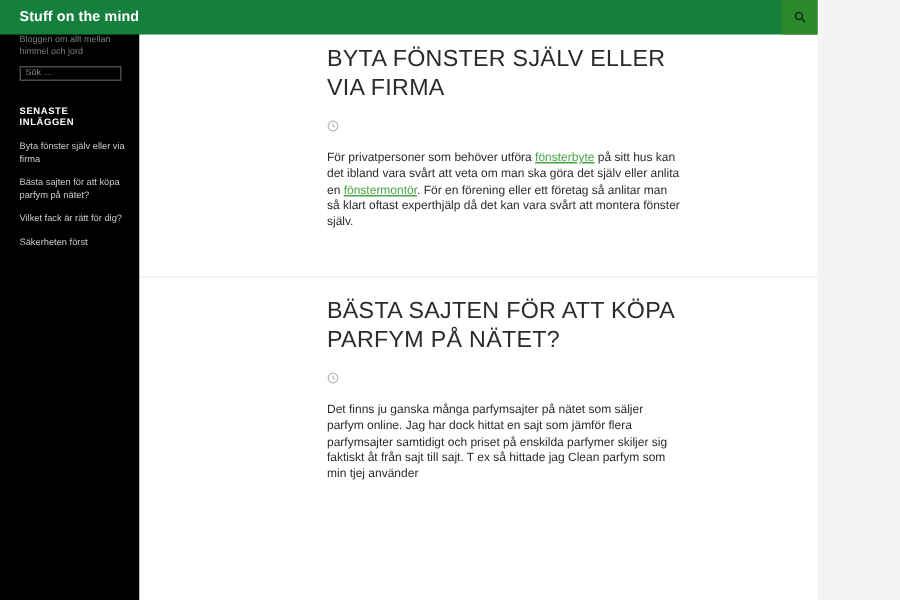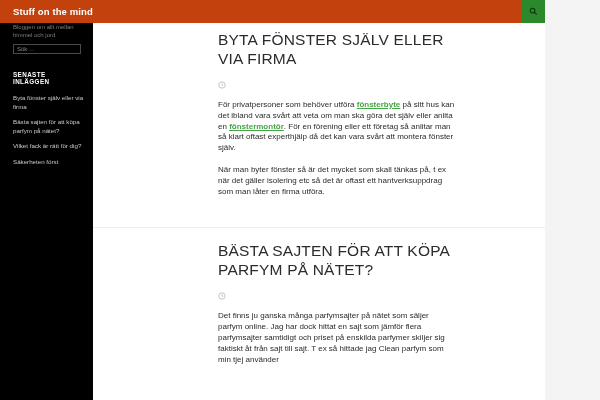--- a/index.html
+++ b/index.html
@@ -1,39 +1,39 @@
 <!DOCTYPE html>
 <html><head>
 <meta charset="utf-8">
 <style>
   * { margin:0; padding:0; box-sizing:border-box; }
   html,body { width:600px; height:400px; }
   body { font-family:"Liberation Sans", sans-serif; background:#f4f4f4; overflow:hidden; }
   #viewport { position:relative; width:600px; height:400px; overflow:hidden; background:#f4f4f4; }
 
   .sidebar { position:absolute; left:0; top:0; width:93px; height:400px; background:#000; padding:24px 9px 0 13px; z-index:1; }
-  .masthead { position:absolute; left:0; top:0; width:545px; height:23px; background:#c2410c; z-index:5; display:flex; align-items:center; }
+  .masthead { position:absolute; left:0; top:0; width:545px; height:23px; background:#15803d; z-index:5; display:flex; align-items:center; }
   .site-title { color:#fff; font-size:9.5px; font-weight:bold; padding-left:13px; letter-spacing:.1px; white-space:nowrap; }
   .search-toggle { margin-left:auto; width:24px; height:23px; background:#2b882b; border:none; display:flex; align-items:center; justify-content:center; cursor:pointer; }
 
   .content { position:absolute; left:93px; top:23px; width:452px; height:377px; background:#fff; overflow:hidden; z-index:2; }
 
   .tagline { color:#7d7d7d; font-size:6px; line-height:7.5px; margin-bottom:5px; width:72px; }
   .sidebar-search { display:block; width:68px; height:10px; background:transparent; border:1px solid #4a4a4a; color:#999; font-size:6px; padding:0 3px; margin-bottom:17px; font-family:"Liberation Sans", sans-serif; border-radius:0; }
   .sidebar-search::placeholder { color:#8a8a8a; }
   .widget-title { color:#fff; font-size:6.3px; font-weight:bold; letter-spacing:.4px; margin-bottom:9px; text-transform:uppercase; }
   .recent-posts { list-style:none; width:75px; }
   .recent-posts li { color:#c9c9c9; font-size:6.2px; line-height:8.5px; margin-bottom:7px; cursor:pointer; }
 
   article { padding:7px 90px 0 125px; }
   article + article { border-top:1px solid #efefef; margin-top:30px; padding-top:13px; }
   .entry-title { color:#2b2b2b; font-size:15.5px; line-height:19px; font-weight:normal; text-transform:uppercase; letter-spacing:.2px; margin-bottom:12px; cursor:pointer; }
   .entry-meta { margin-bottom:12px; height:8px; line-height:8px; }
   article p { color:#2b2b2b; font-size:8px; line-height:10.8px; margin-bottom:11px; }
-  .glink { color:#46a546; text-decoration:underline; cursor:pointer;font-weight:bold; }
+  .glink { color:#46a546; text-decoration:underline; cursor:pointer; }
 </style>
 </head>
 <body>
 
 <div id="viewport">
 
   <aside class="sidebar">
     <p class="tagline">Bloggen om allt mellan himmel och jord</p>
     <input class="sidebar-search" type="text" placeholder="Sök …" style="">
     <h3 class="widget-title">Senaste inläggen</h3>
@@ -47,21 +47,20 @@
 
   <div class="content">
     <main id="articles">
         <article>
           <h1 class="entry-title">Byta fönster själv eller via firma</h1>
           <div class="entry-meta"><svg width="8" height="8" viewBox="0 0 16 16">
               <circle cx="8" cy="8" r="6.4" fill="none" stroke="#b6b6b6" stroke-width="1.6"></circle>
               <path d="M8 4.6 V8 L10.4 9.6" fill="none" stroke="#b6b6b6" stroke-width="1.6"></path>
             </svg></div>
           <p>För privatpersoner som behöver utföra <a class="glink">fönsterbyte</a> på sitt hus kan det ibland vara svårt att veta om man ska göra det själv eller anlita en <a class="glink">fönstermontör</a>. För en förening eller ett företag så anlitar man så klart oftast experthjälp då det kan vara svårt att montera fönster själv.</p>
-          <p>När man byter fönster så är det mycket som skall tänkas på, t ex när det gäller isolering etc så det är oftast ett hantverksuppdrag som man låter en firma utföra.</p>
         </article>
         <article>
           <h1 class="entry-title">Bästa sajten för att köpa parfym på nätet?</h1>
           <div class="entry-meta"><svg width="8" height="8" viewBox="0 0 16 16">
               <circle cx="8" cy="8" r="6.4" fill="none" stroke="#b6b6b6" stroke-width="1.6"></circle>
               <path d="M8 4.6 V8 L10.4 9.6" fill="none" stroke="#b6b6b6" stroke-width="1.6"></path>
             </svg></div>
           <p>Det finns ju ganska många parfymsajter på nätet som säljer parfym online. Jag har dock hittat en sajt som jämför flera parfymsajter samtidigt och priset på enskilda parfymer skiljer sig faktiskt åt från sajt till sajt. T ex så hittade jag Clean parfym som min tjej använder</p>
         </article>
       </main>

